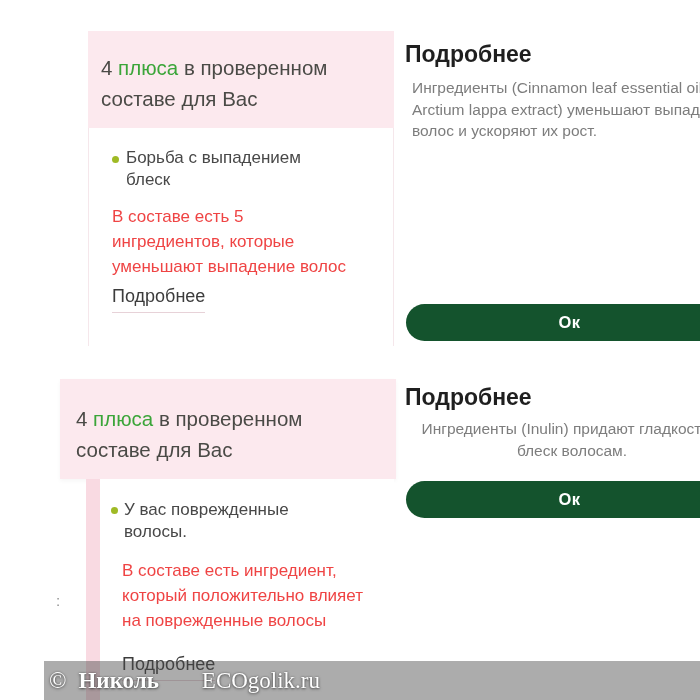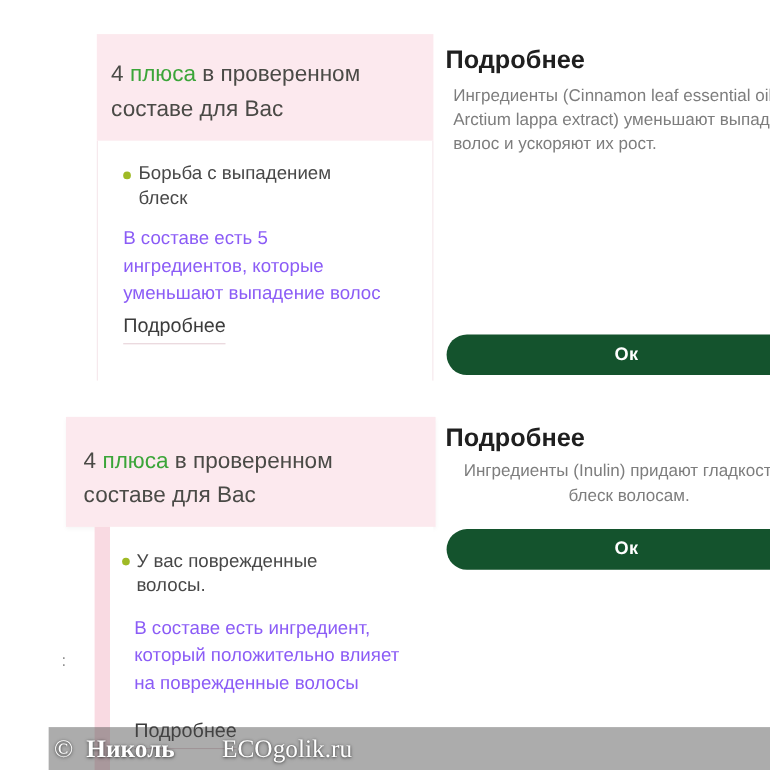--- a/index.html
+++ b/index.html
@@ -27,21 +27,21 @@
   .s1-white{left:44px;top:128px;width:306px;height:218px;background:#fff;border-left:1px solid #f5e7eb;border-right:1px solid #f5e7eb;box-sizing:border-box;}
   .s2-white{left:56px;top:479px;width:294px;height:221px;background:#fff;}
   .stripe{left:42px;top:479px;width:14px;height:221px;background:#f9dae2;}
 
   .dot{width:7px;height:7px;border-radius:50%;background:#9fba25;}
   .s1-dot{left:68px;top:156px;}
   .s2-dot{left:67px;top:507px;}
   .benefit-title{margin:0;font-size:17px;line-height:22px;font-weight:500;color:#484848;width:215px;}
   .s1-title{left:82px;top:147px;}
   .s2-title{left:80px;top:499px;}
-  .benefit-desc{margin:0;font-size:17px;line-height:25px;color:#8b5cf6;width:242px;}
+  .benefit-desc{margin:0;font-size:17px;line-height:25px;color:#ef4444;width:242px;}
   .s1-desc{left:68px;top:204px;}
   .s2-desc{left:78px;top:558px;}
   .more-link{display:inline-block;font-size:18px;font-weight:500;color:#3c3c3c;text-decoration:none;border-bottom:1px solid #e7d2d8;padding-bottom:5px;cursor:pointer;}
   .s1-more{left:68px;top:286px;}
   .s2-more{left:78px;top:654px;}
 
   
   .modal-title{margin:0;font-size:23px;line-height:27px;font-weight:600;color:#1f1f1f;}
   .s1-mtitle{left:361px;top:41px;}
   .s2-mtitle{left:361px;top:384px;}

